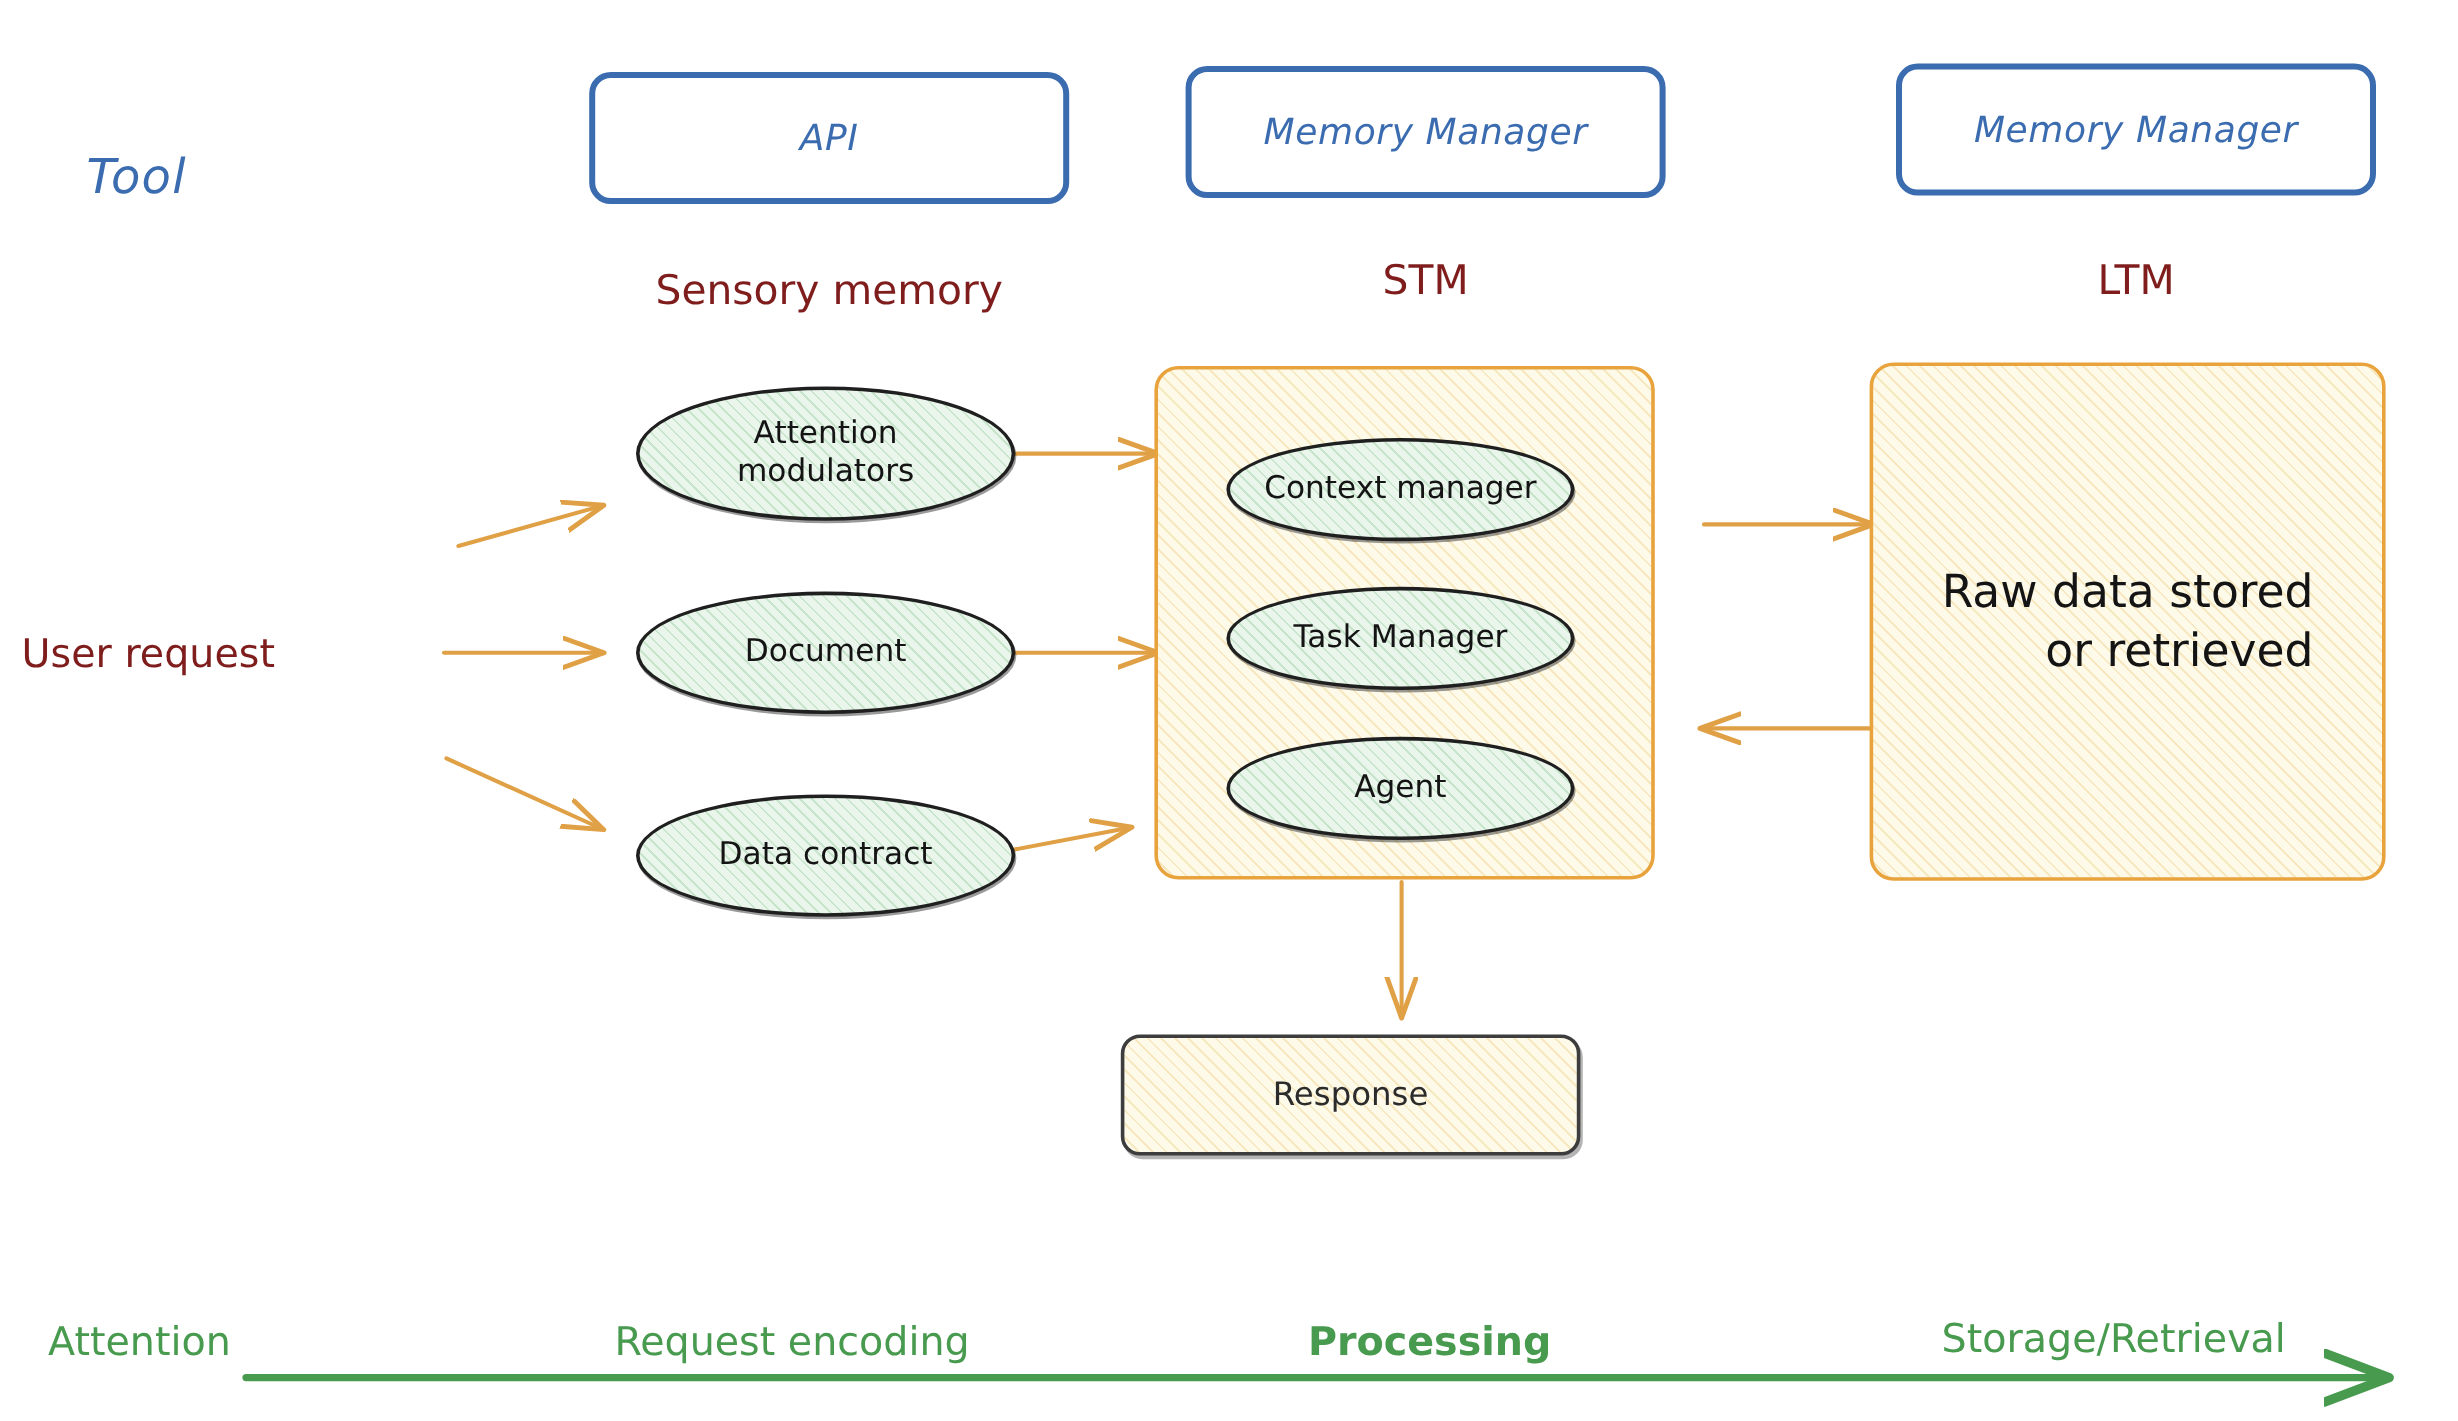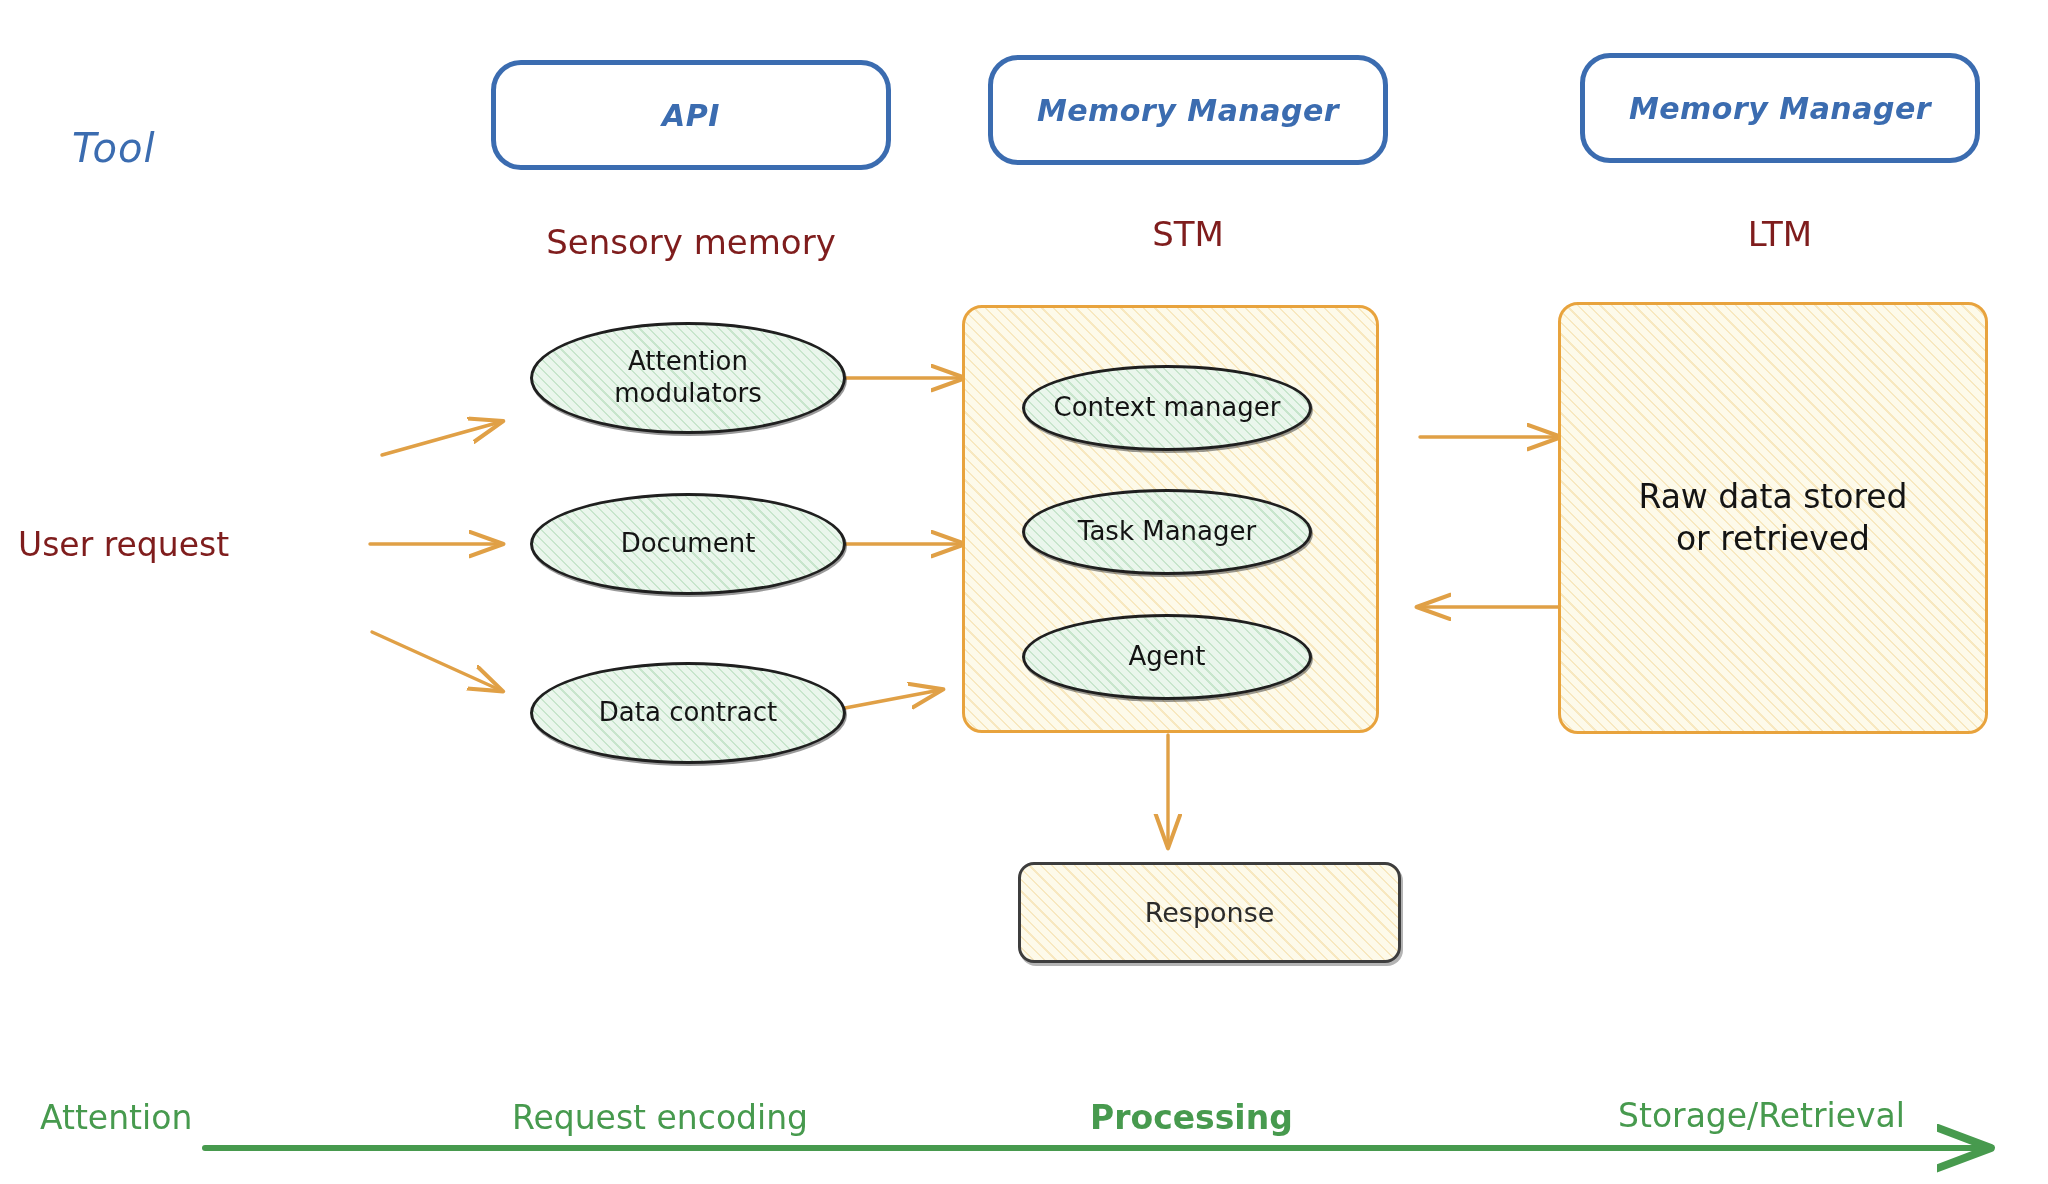--- a/index.html
+++ b/index.html
@@ -30,23 +30,22 @@
     box-sizing: border-box;
     display: flex;
     align-items: center;
     justify-content: center;
     text-align: center;
   }
 
   
   .blue-box {
     border: 5px solid #3b6cb0;
-    border-radius: 30px;
+    border-radius: 18px;
     background: #ffffff;
-    font-weight: bold;
   }
   .blue-box .label {
     color: #3b6cb0;
     font-size: 30px;
     font-family: "DejaVu Sans", sans-serif;
     font-style: italic;
     letter-spacing: 0.5px;
   }
 
   
@@ -98,23 +97,24 @@
     background-image: repeating-linear-gradient(
       45deg,
       rgba(232, 180, 70, 0.26) 0px,
       rgba(232, 180, 70, 0.26) 1.6px,
       rgba(255, 255, 255, 0) 1.6px,
       rgba(255, 255, 255, 0) 8px
     );
   }
   .yellow-box > .label {
     color: #141414;
-    font-size: 33px;
+    font-size: 38px;
     line-height: 1.28;
     font-family: "DejaVu Sans", sans-serif;
+    text-align: right;
   }
 
   
   .gray-box {
     border: 3px solid #3d3d3d;
     border-radius: 16px;
     background-color: #fdfaea;
     background-image: repeating-linear-gradient(
       45deg,
       rgba(232, 180, 70, 0.26) 0px,
@@ -238,21 +238,21 @@
 
   <div class="node ellipse-node" style="left:1022px; top:614px; width:290px; height:86px;">
     <span class="label">Agent</span>
   </div>
 
   <div class="node yellow-box" style="left:1558px; top:302px; width:430px; height:432px;">
     <span class="label" style="white-space:pre-line;">Raw data stored
 or retrieved</span>
   </div>
 
-  <div class="node gray-box" style="left:1018px; top:862px; width:383px; height:101px;">
+  <div class="node gray-box" style="left:934px; top:862px; width:383px; height:101px;">
     <span class="label">Response</span>
   </div>
 
   <div class="phase-label" style="left:40px; top:1098px;">
     <span>Attention</span>
   </div>
 
   <div class="phase-label" style="left:512px; top:1098px;">
     <span>Request encoding</span>
   </div>

